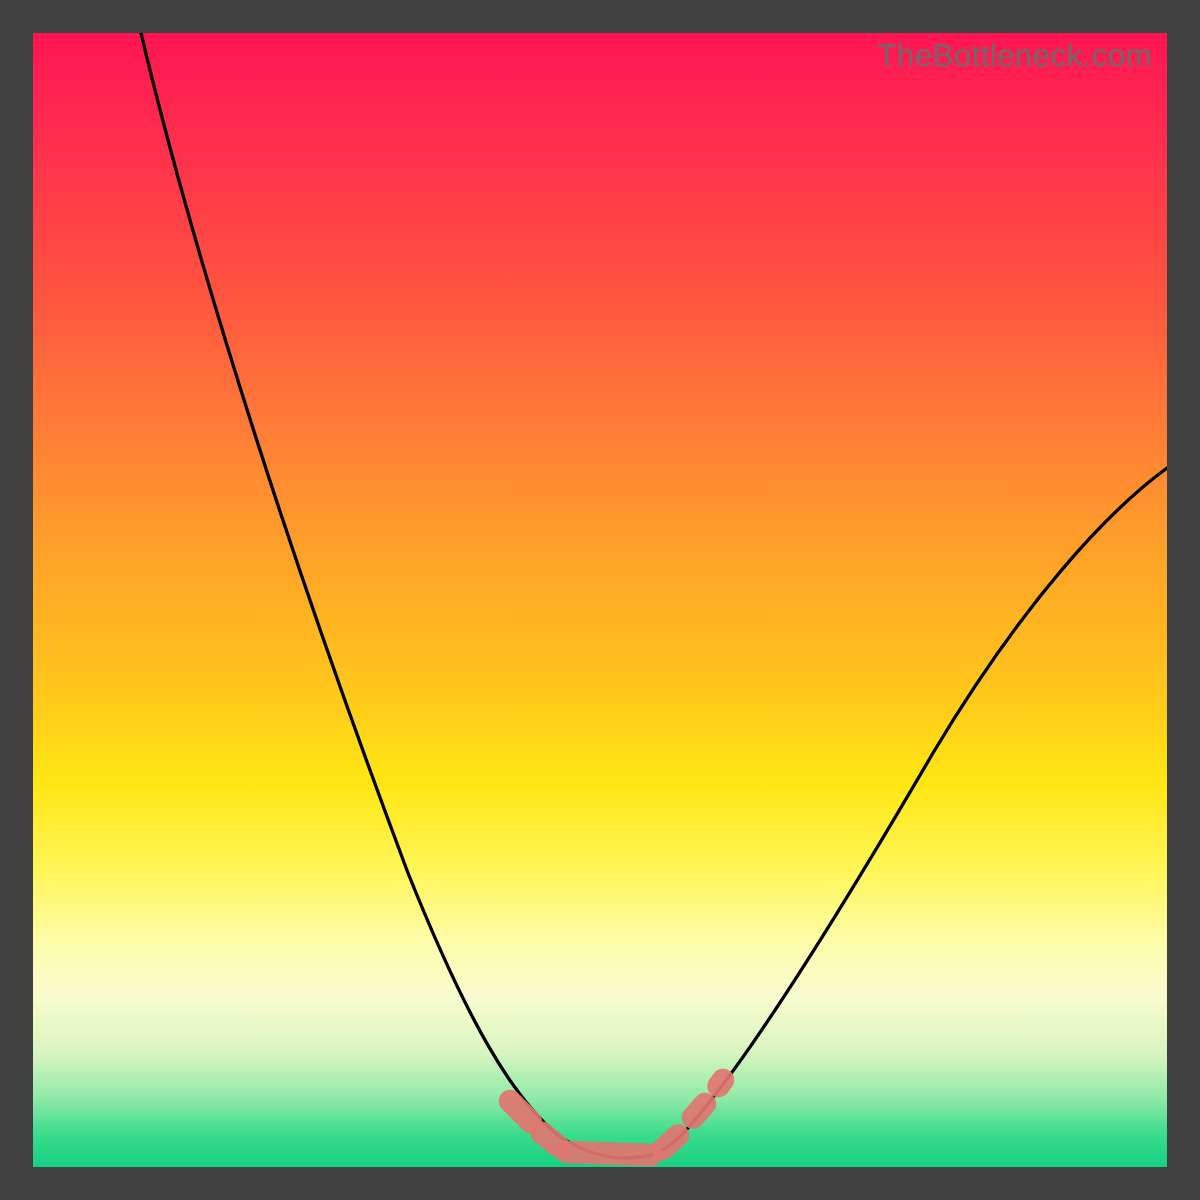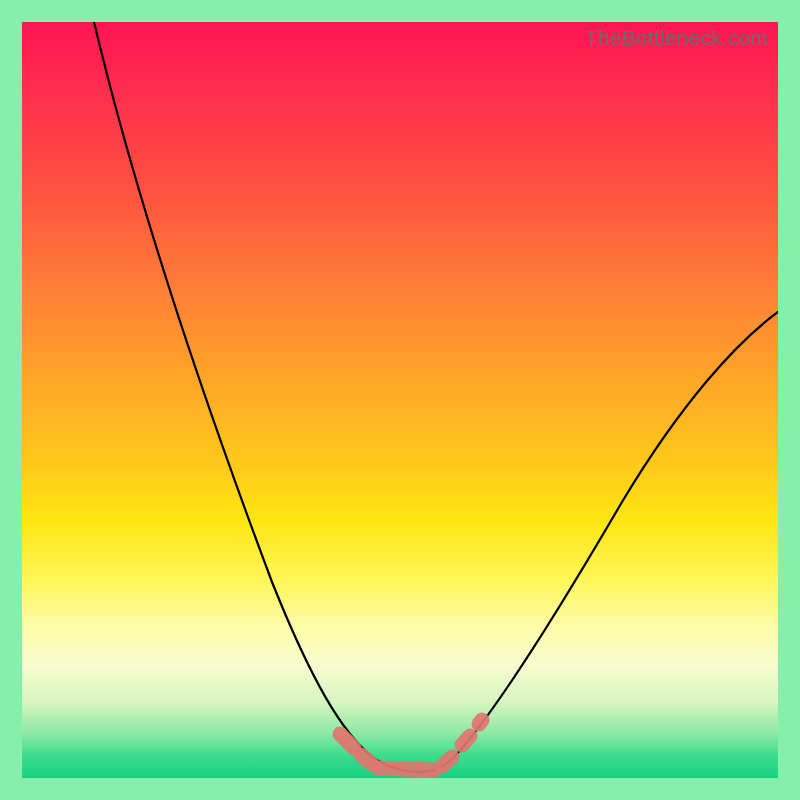--- a/index.html
+++ b/index.html
@@ -10,21 +10,21 @@
     overflow: hidden;
     background: #000;
     font-family: Arial, Helvetica, sans-serif;
   }
   .frame {
     position: absolute;
     left: 0;
     top: 0;
     width: 800px;
     height: 800px;
-    background: #86efac;
+    background: #404040;
   }
   .plot-area {
     position: absolute;
     left: 22px;
     top: 22px;
     width: 756px;
     height: 756px;
     
     background: linear-gradient(
       to bottom,

